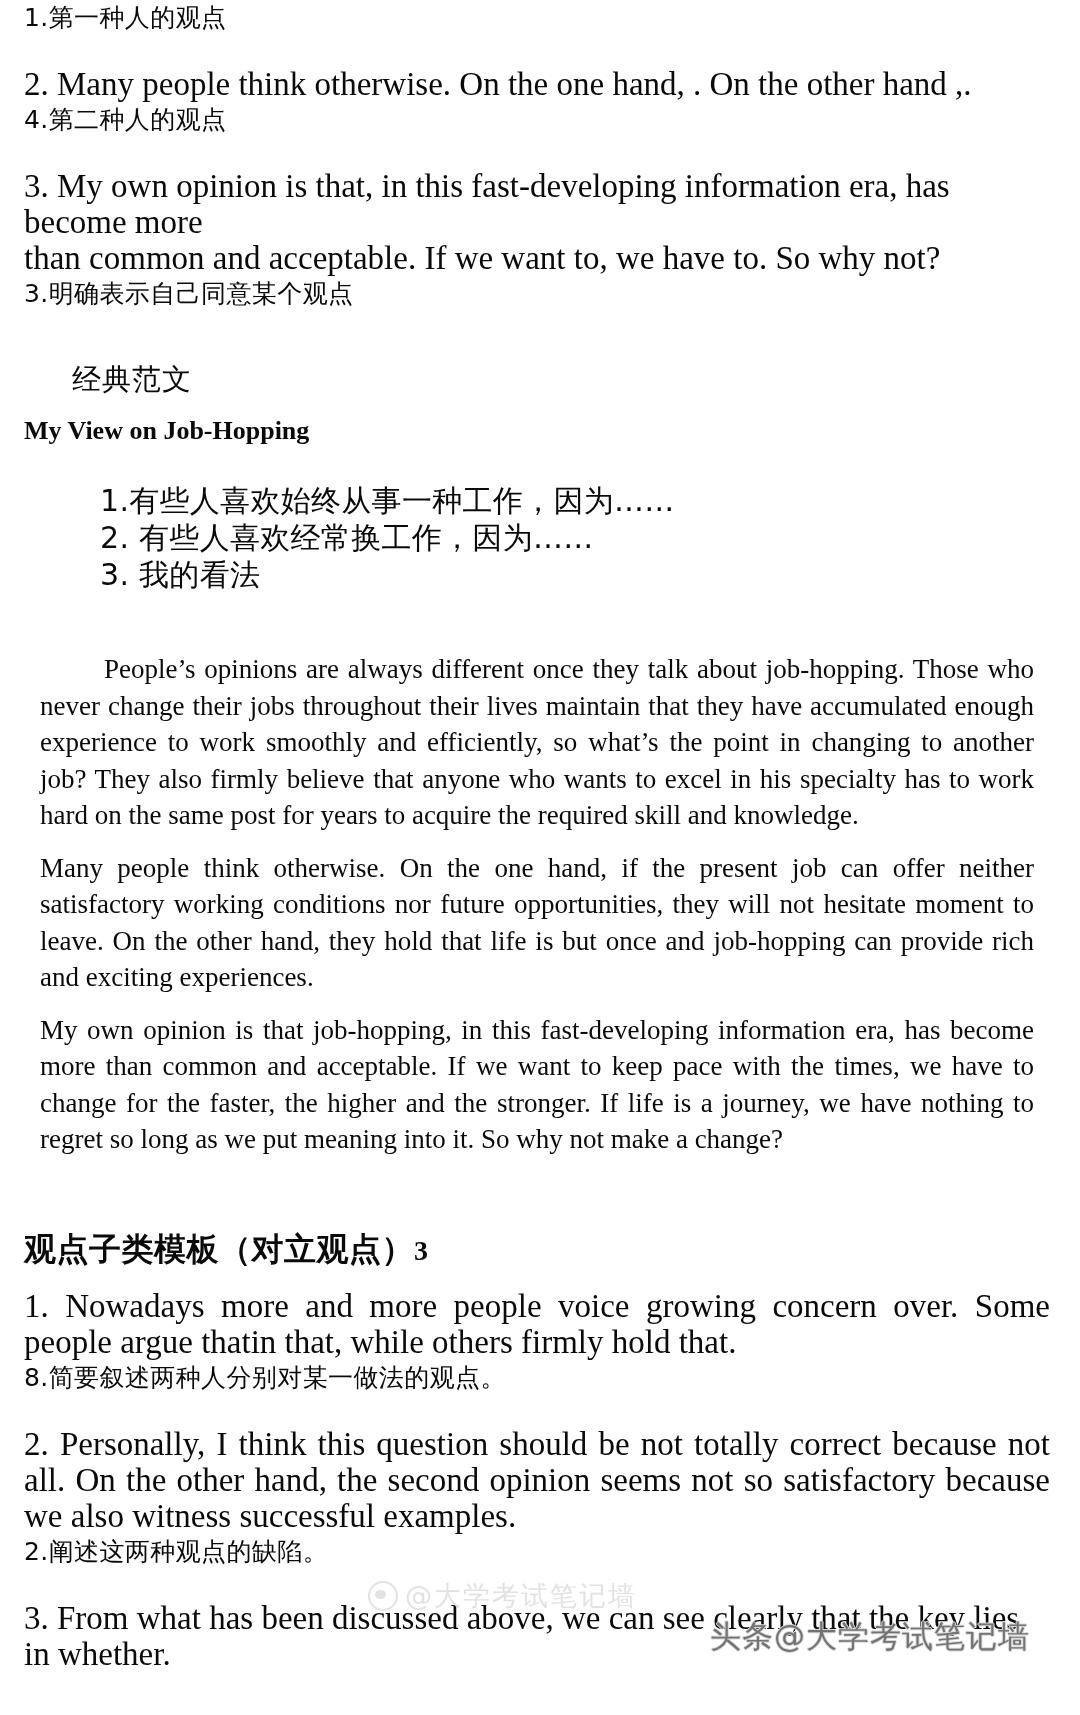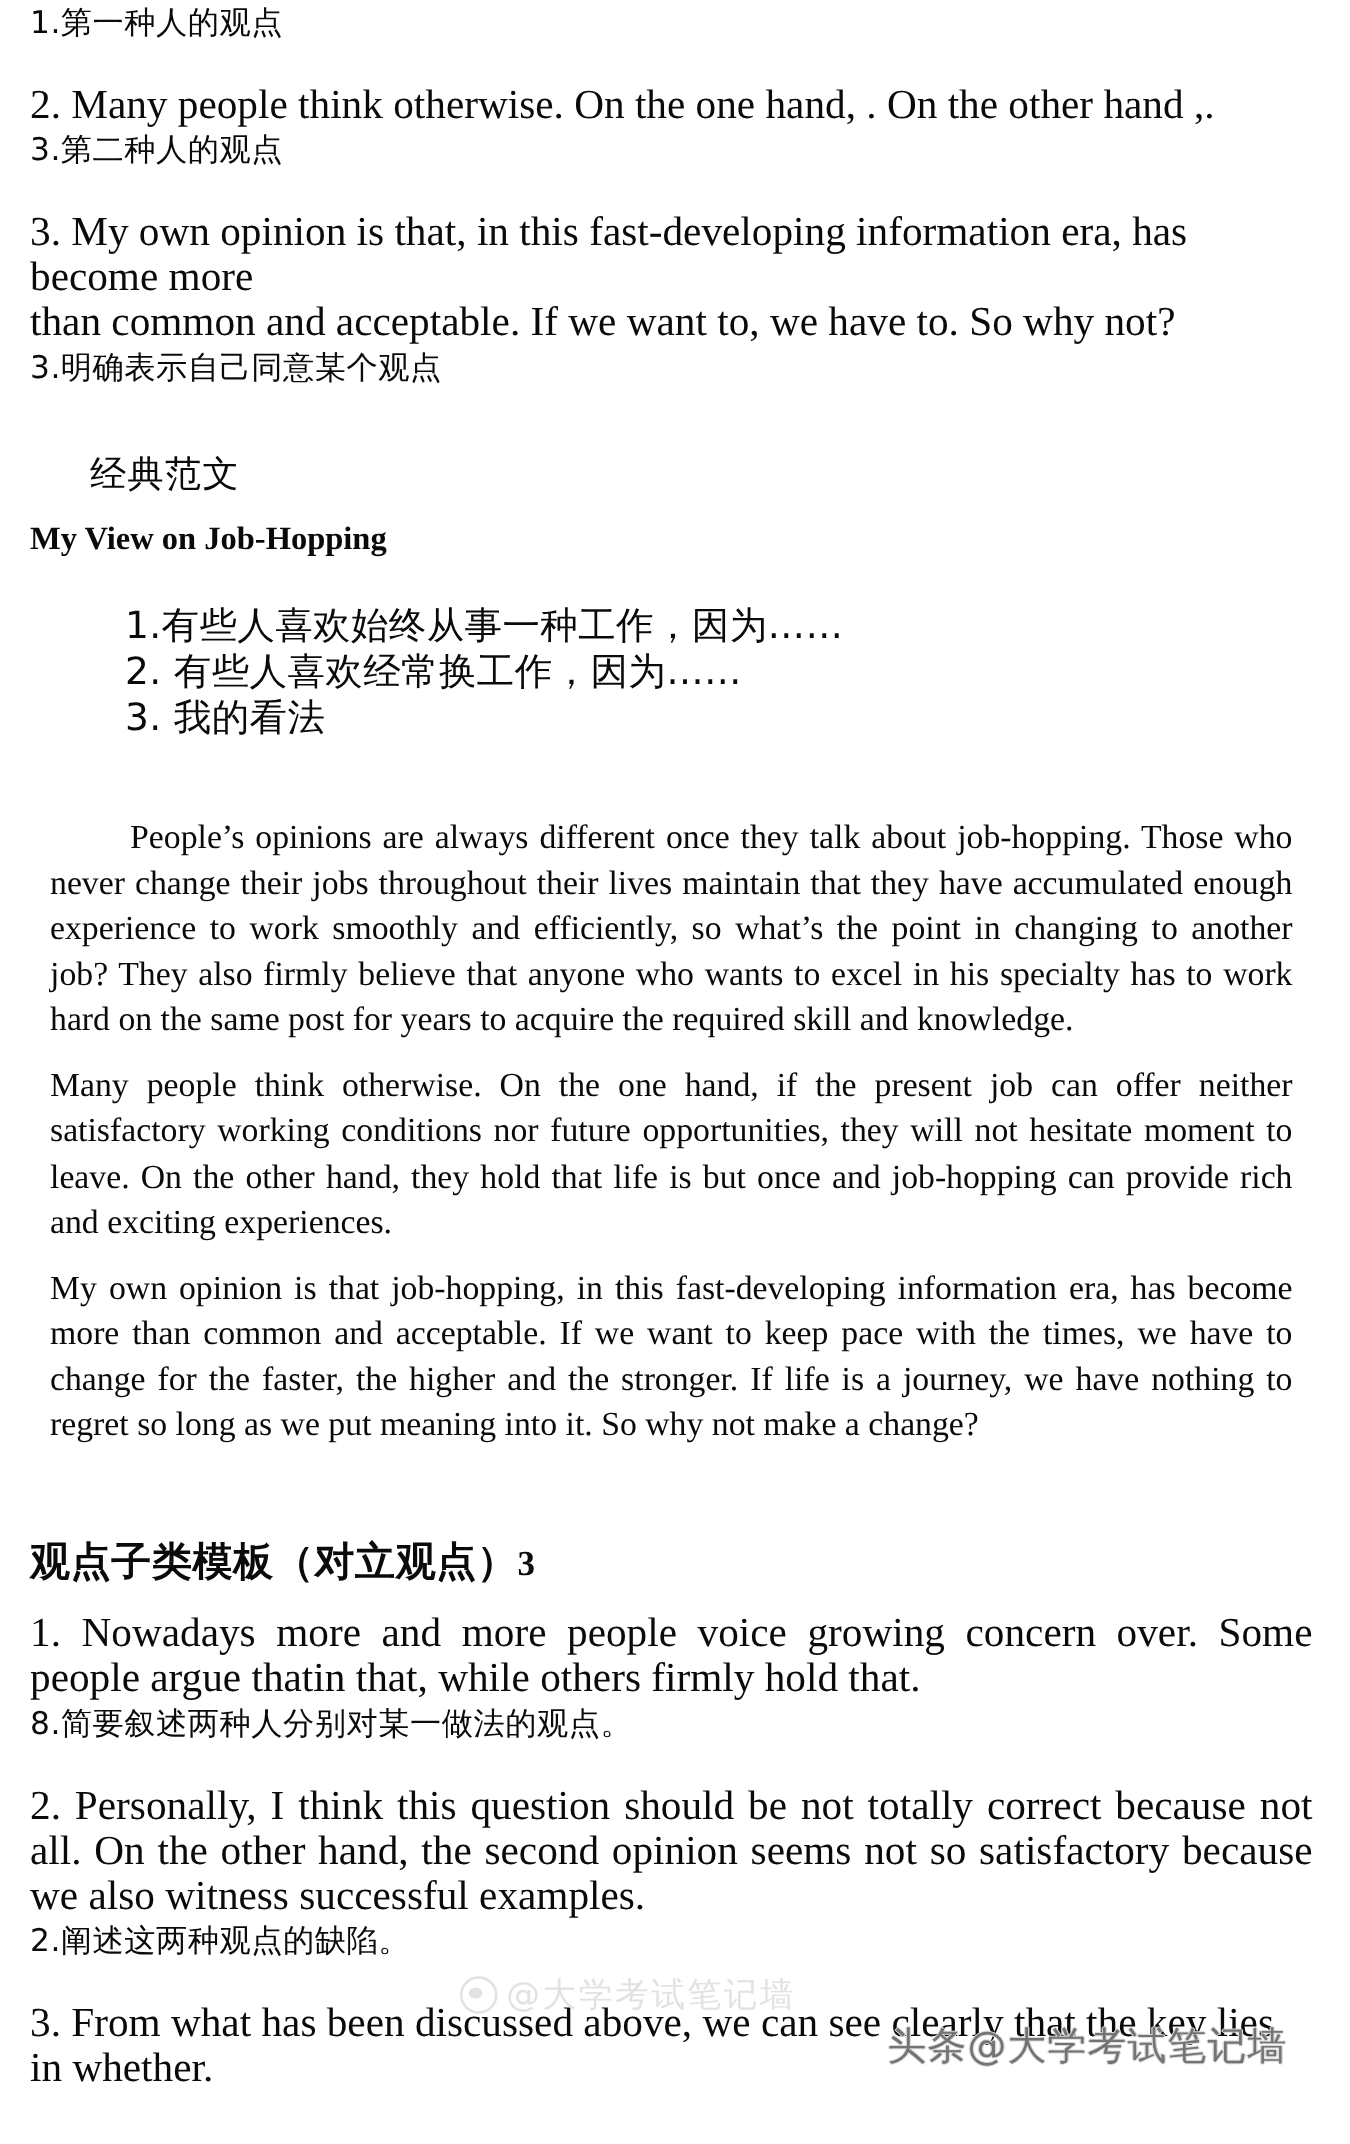--- a/index.html
+++ b/index.html
@@ -159,21 +159,21 @@
 
 <div class="page">
   <div class="content">
 
     <div>
       <div class="line zh">1.第一种人的观点</div>
 
       <div class="spacer-md"></div>
 
       <div class="line en">2. Many people think otherwise. On the one hand, . On the other hand ,.</div>
-      <div class="line zh">3.第二种人的观点</div>
+      <div class="line zh">4.第二种人的观点</div>
 
       <div class="spacer-md"></div>
 
       <div class="line en">3. My own opinion is that, in this fast-developing information era, has become more</div>
       <div class="line en">than common and acceptable. If we want to, we have to. So why not?</div>
       <div class="line zh">3.明确表示自己同意某个观点</div>
     </div>
 
     <div class="spacer-lg"></div>
 

